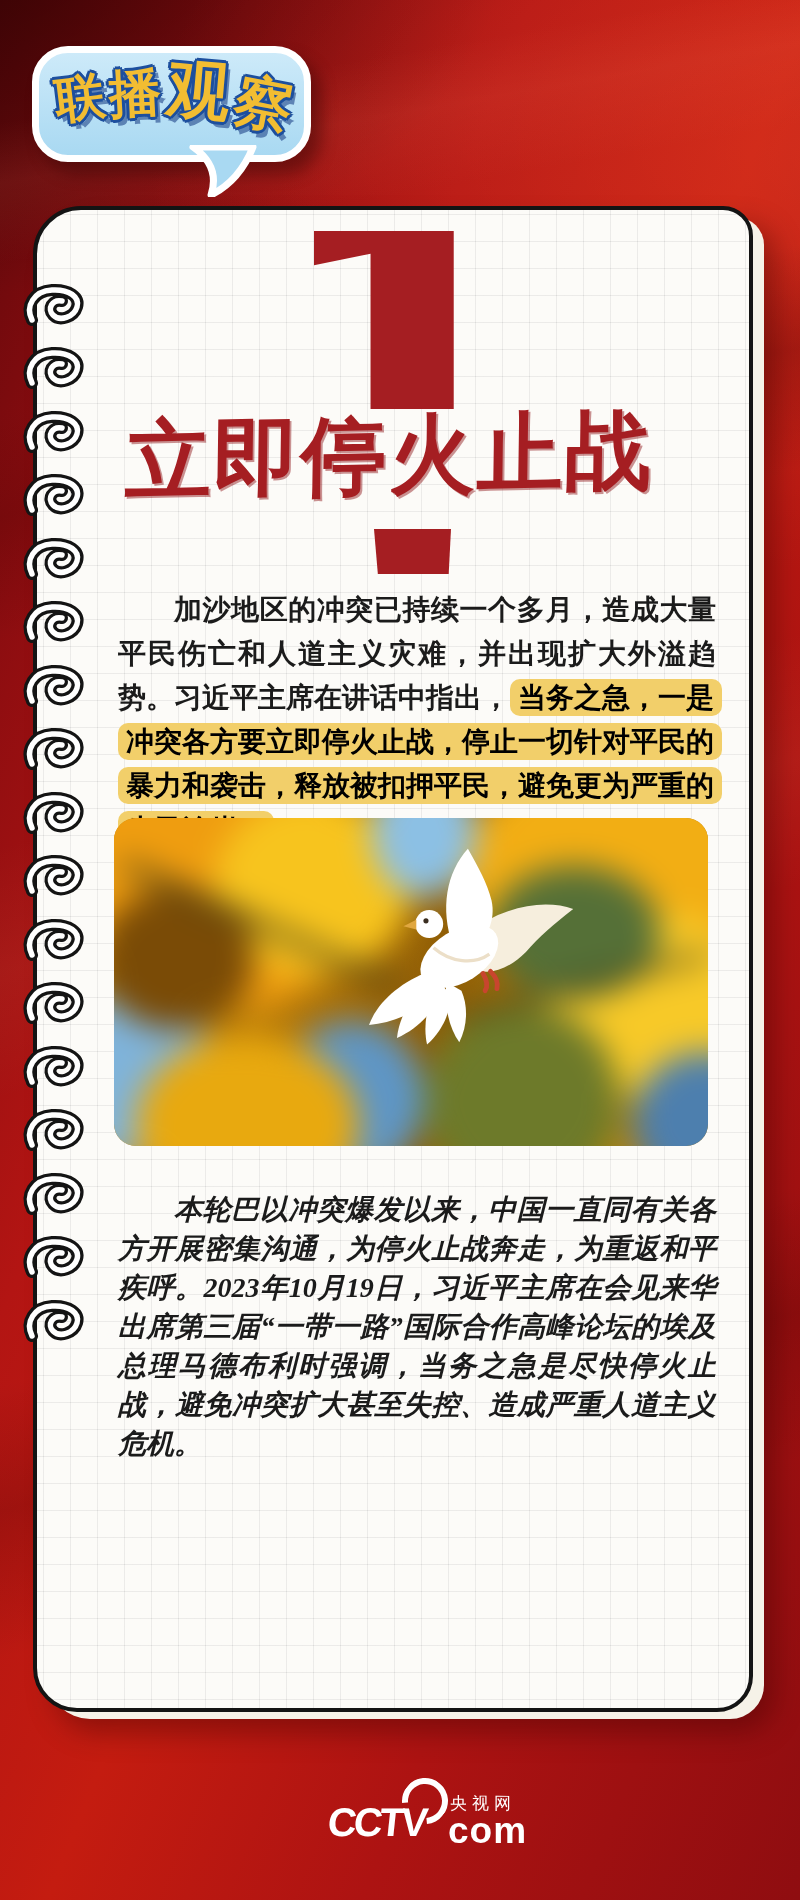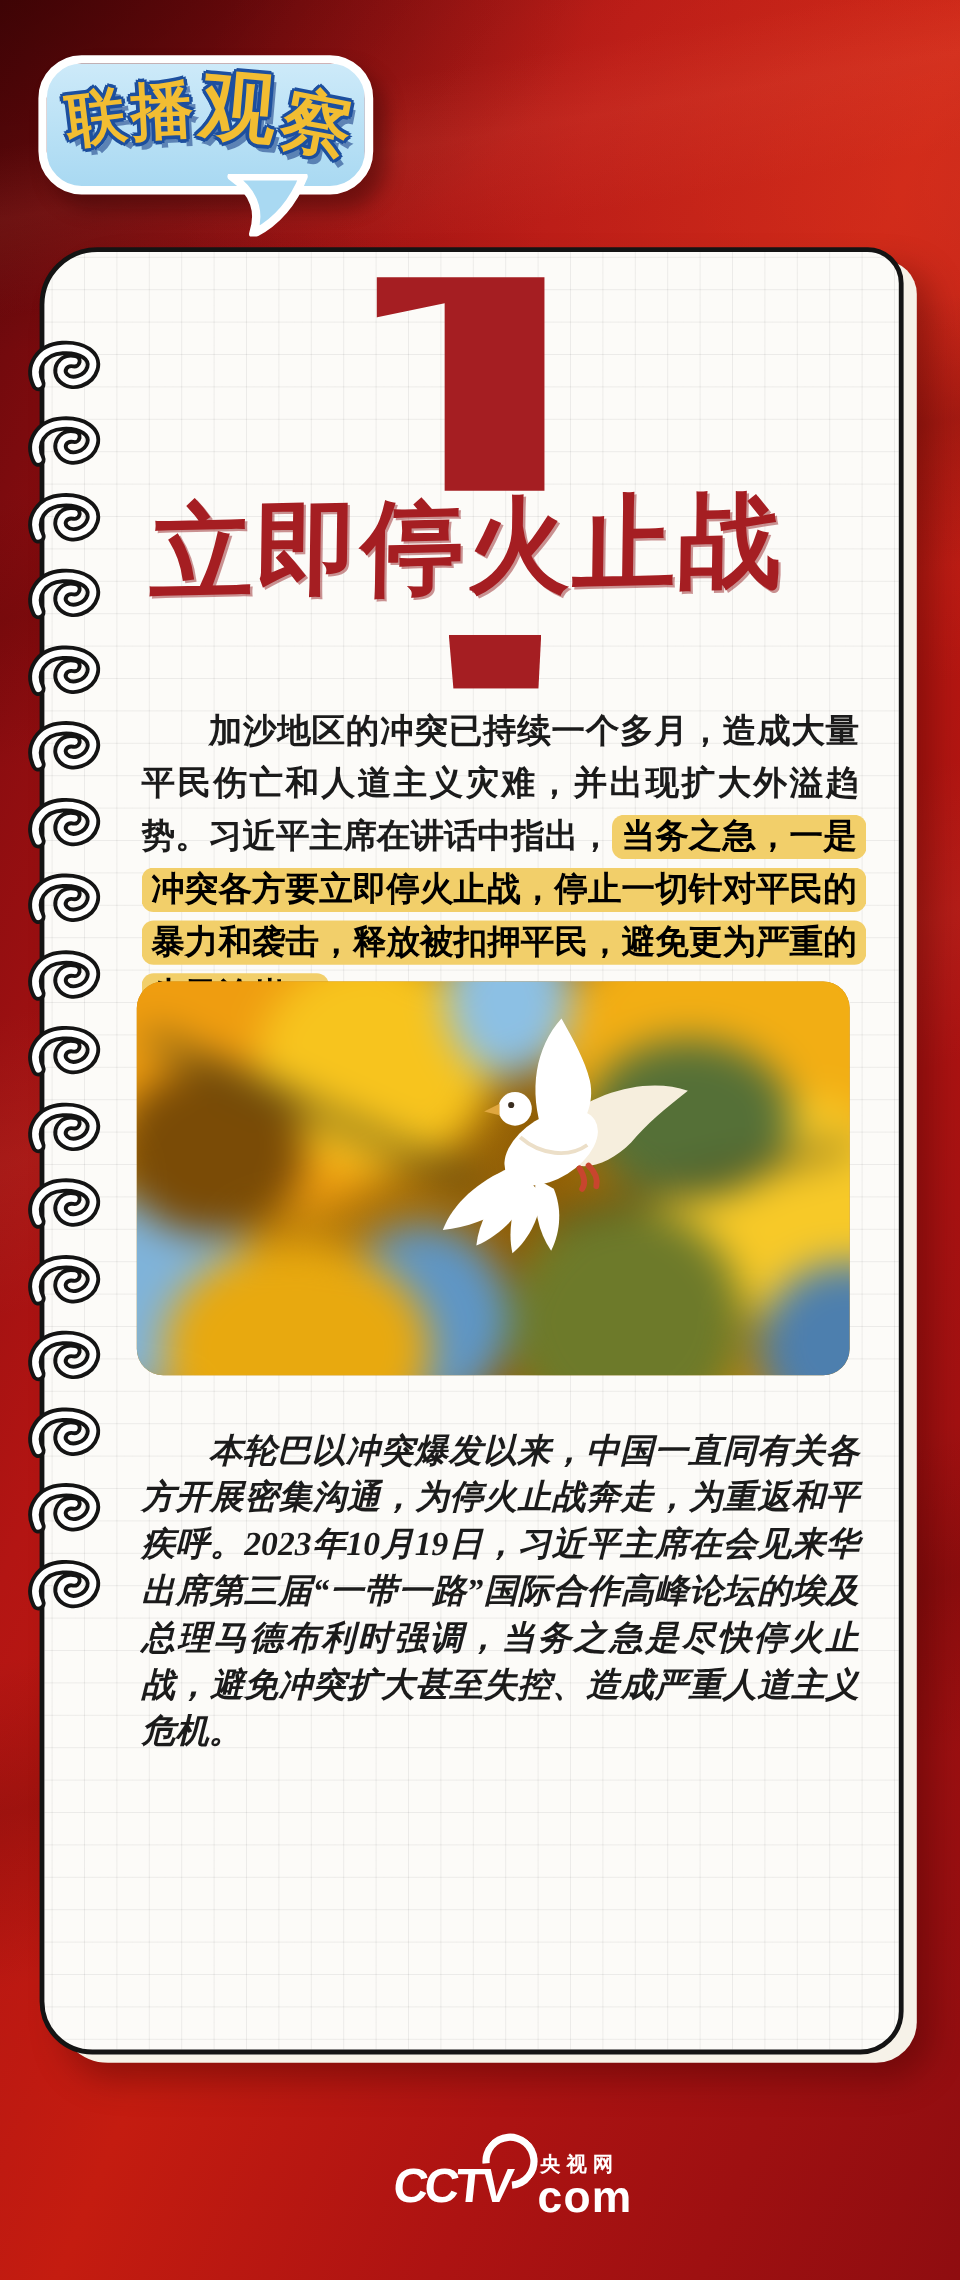--- a/index.html
+++ b/index.html
@@ -91,21 +91,21 @@
   .br2{left:56%;top:50%;width:40%;height:8px;transform:rotate(-14deg);}
   .dove{position:absolute;left:212px;top:26px;width:258px;height:216px;}
 
   
   .footer-logo{position:absolute;left:328px;top:1778px;width:200px;height:64px;color:#fff;
     font-family:"Liberation Sans","DejaVu Sans",sans-serif;}
   .cctv{position:absolute;left:0;top:22px;font-size:40px;font-weight:900;letter-spacing:-3px;
     transform:skewX(-6deg);}
   .logo-ring{position:absolute;left:74px;top:0;width:34px;height:34px;border:6px solid #fff;
     border-radius:50%;border-bottom-color:transparent;transform:rotate(40deg);}
-  .cn{position:absolute;left:122px;top:14px;font-size:17px;font-weight:bold;letter-spacing:5px;white-space:nowrap;}
+  .cn{position:absolute;left:122px;top:14px;font-size:17px;font-weight:normal;letter-spacing:5px;white-space:nowrap;}
   .com{position:absolute;left:120px;top:32px;font-size:37px;font-weight:900;letter-spacing:1px;}
 </style>
 </head>
 <body>
 
 <div class="poster">
   <div class="bg-streaks"></div>
 
   <div class="badge">
     <span class="bc bc1">联</span>

